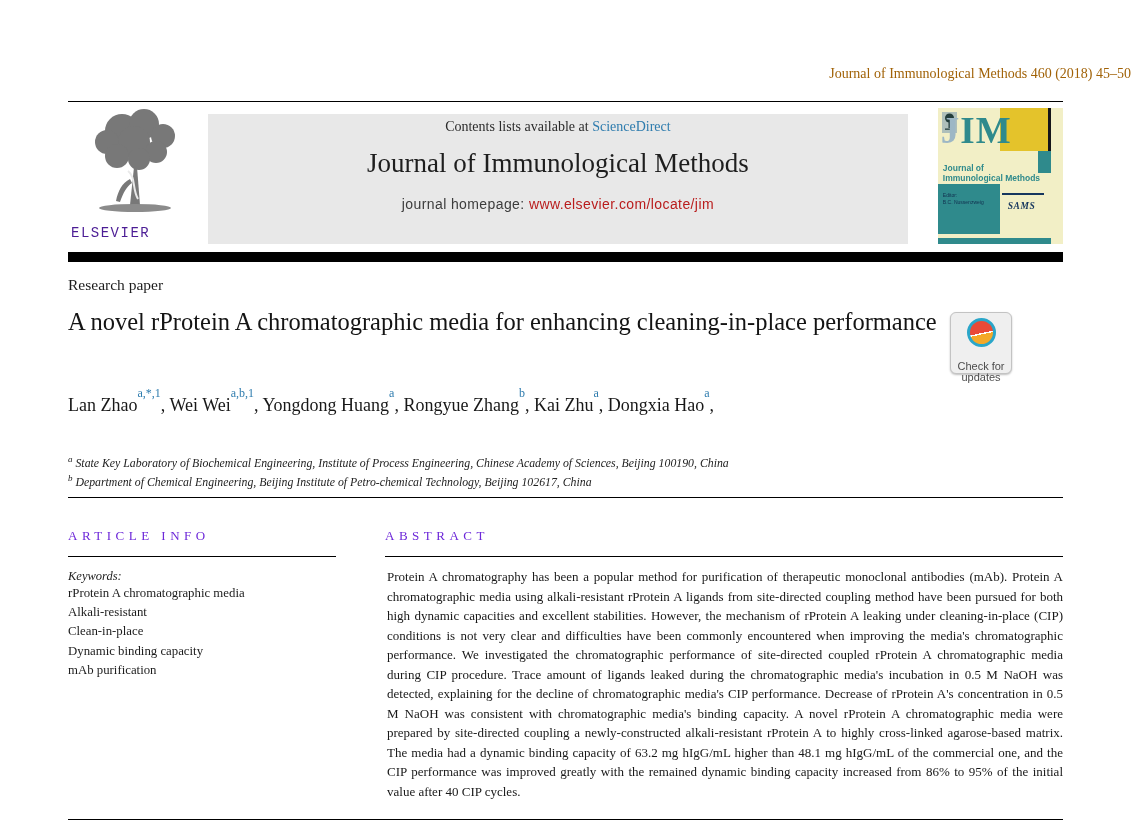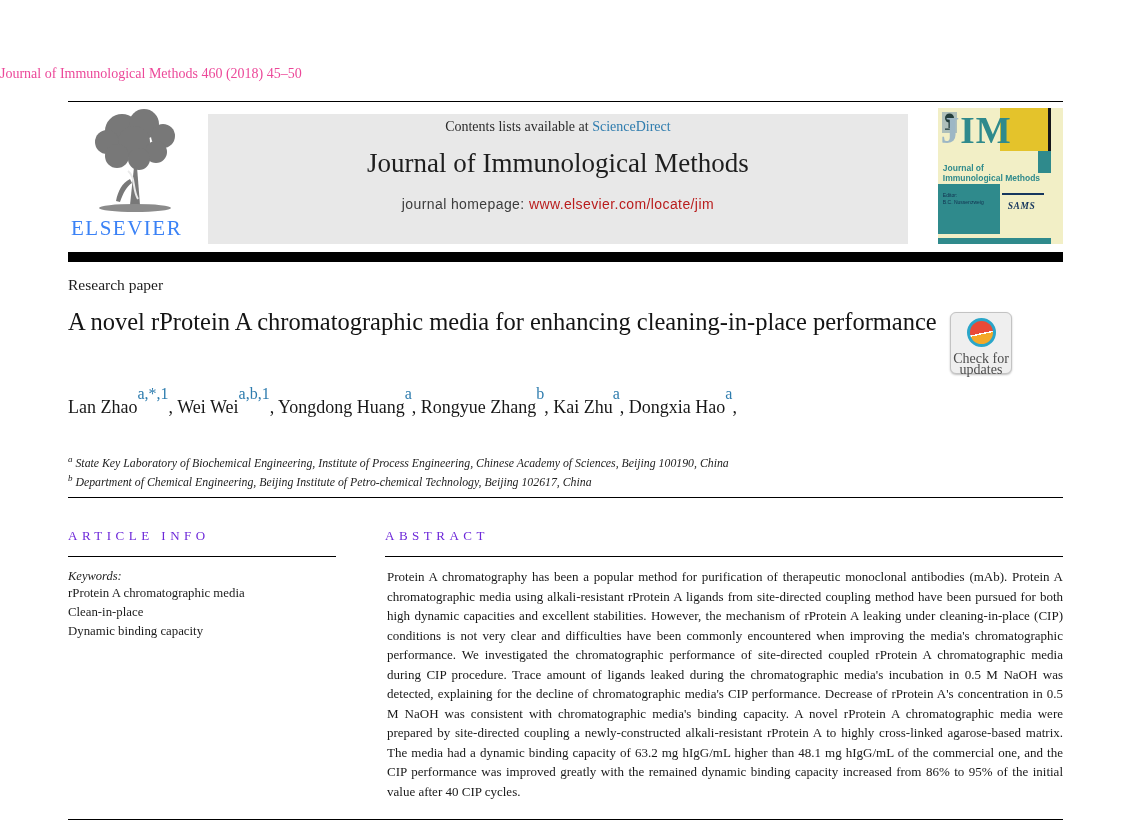--- a/index.html
+++ b/index.html
@@ -1,29 +1,29 @@
 <!DOCTYPE html>
 <html><head>
 <meta charset="utf-8">
 <style>
   html,body{margin:0;padding:0;}
   body{
     width:1131px;height:828px;position:relative;background:#ffffff;
     font-family:"Liberation Serif","DejaVu Serif",serif;color:#1c1c1c;overflow:hidden;
   }
-  .citation{position:absolute;top:66px;left:0;width:100%;text-align:left;
-    font-size:14px;color:#ec4899;}
+  .citation{position:absolute;top:66px;left:0;width:100%;text-align:right;
+    font-size:14px;color:#a16207;}
   .rule-top{position:absolute;top:101px;left:68px;width:995px;border-top:1.6px solid #000;}
   .header-row{position:absolute;top:103px;left:68px;width:995px;height:142px;display:flex;}
 
   
   .elsevier{width:142px;position:relative;}
   .elsevier svg{position:absolute;top:6px;left:12px;}
-  .elsevier-name{position:absolute;bottom:4px;left:3px;font-size:21px;color:#3b82f6;
-    letter-spacing:1.5px;}
+  .elsevier-name{position:absolute;bottom:4px;left:3px;font-size:14px;color:#4c1d95;
+    letter-spacing:1.5px;font-family:Liberation Mono, monospace;}
 
   
   .banner{width:710px;height:130px;margin-top:11px;background:#e8e8e8;text-align:center;}
   .contents-line{padding-top:5px;font-size:14px;color:#2b2b2b;}
   .sciencedirect{color:#2e7cae;}
   .banner-title{margin-top:13px;font-size:27px;color:#1e1e1e;}
   .homepage-line{margin-top:17px;font-family:"Liberation Sans","DejaVu Sans",sans-serif;
     font-size:14px;color:#3c3c3c;letter-spacing:.4px;}
   .homepage-url{color:#b91c1c;}
 
@@ -54,26 +54,26 @@
   .title{position:absolute;top:306px;left:68px;width:872px;font-size:24.5px;
     line-height:32px;font-weight:normal;color:#141414;margin:0;}
 
   
   .badge{position:absolute;top:312px;left:950px;width:60px;height:60px;background:#efefef;
     border:1px solid #c3c3c3;border-radius:6px;box-shadow:0 1px 2px rgba(0,0,0,.25);
     text-align:center;cursor:pointer;}
   .badge-circle{width:23px;height:23px;margin:5px auto 0;border-radius:50%;
     border:3.5px solid #2aa6c9;
     background:linear-gradient(168deg,#e94a38 0 52%,#ffffff 52% 57%,#f4a928 57%);}
-  .badge-text{margin-top:7px;font-size:14px;line-height:10.5px;color:#4c4c4c;
-    font-family:Liberation Serif, serif;}
+  .badge-text{margin-top:14px;font-size:11px;line-height:10.5px;color:#4c4c4c;
+    font-family:Liberation Sans, sans-serif;}
 
   .authors{position:absolute;top:388px;left:68px;width:910px;font-size:18px;
     line-height:25.5px;color:#181818;}
-  .asup{color:#2e7cae;font-size:16px;position:relative;top:-7px;}
+  .asup{color:#2e7cae;font-size:12px;position:relative;top:-7px;}
   .affils{position:absolute;top:452px;left:68px;width:930px;font-size:11.8px;
     font-style:italic;line-height:15.5px;color:#222;}
   .affil sup{font-size:9px;}
 
   .rule-mid{position:absolute;top:497px;left:68px;width:995px;border-top:1.3px solid #000;}
 
   .left-col{position:absolute;top:528px;left:68px;width:268px;}
   .right-col{position:absolute;top:528px;left:385px;width:678px;}
   .sec-head{font-size:13px;letter-spacing:4.5px;color:#6d28d9;}
   .sec-rule{margin-top:12px;border-top:1.2px solid #000;}
@@ -167,22 +167,24 @@
   <div class="affil"><sup>b</sup> <span>Department of Chemical Engineering, Beijing Institute of Petro-chemical Technology, Beijing 102617, China</span></div>
 </div>
 
 <div class="rule-mid"></div>
 
 <div class="left-col">
   <div class="sec-head">ARTICLE INFO</div>
   <div class="sec-rule"></div>
   <div class="kw-label">Keywords:</div>
   <div class="kw">rProtein A chromatographic media</div>
+  <div class="kw">Alkali-resistant</div>
   <div class="kw">Clean-in-place</div>
   <div class="kw">Dynamic binding capacity</div>
+  <div class="kw">mAb purification</div>
 </div>
 
 <div class="right-col">
   <div class="sec-head">ABSTRACT</div>
   <div class="sec-rule"></div>
   <p class="abstract">Protein A chromatography has been a popular method for purification of therapeutic monoclonal antibodies (mAb). Protein A chromatographic media using alkali-resistant rProtein A ligands from site-directed coupling method have been pursued for both high dynamic capacities and excellent stabilities. However, the mechanism of rProtein A leaking under cleaning-in-place (CIP) conditions is not very clear and difficulties have been commonly encountered when improving the media's chromatographic performance. We investigated the chromatographic performance of site-directed coupled rProtein A chromatographic media during CIP procedure. Trace amount of ligands leaked during the chromatographic media's incubation in 0.5 M NaOH was detected, explaining for the decline of chromatographic media's CIP performance. Decrease of rProtein A's concentration in 0.5 M NaOH was consistent with chromatographic media's binding capacity. A novel rProtein A chromatographic media were prepared by site-directed coupling a newly-constructed alkali-resistant rProtein A to highly cross-linked agarose-based matrix. The media had a dynamic binding capacity of 63.2 mg hIgG/mL higher than 48.1 mg hIgG/mL of the commercial one, and the CIP performance was improved greatly with the remained dynamic binding capacity increased from 86% to 95% of the initial value after 40 CIP cycles.</p>
 </div>
 
 <div class="rule-bottom"></div>
 

